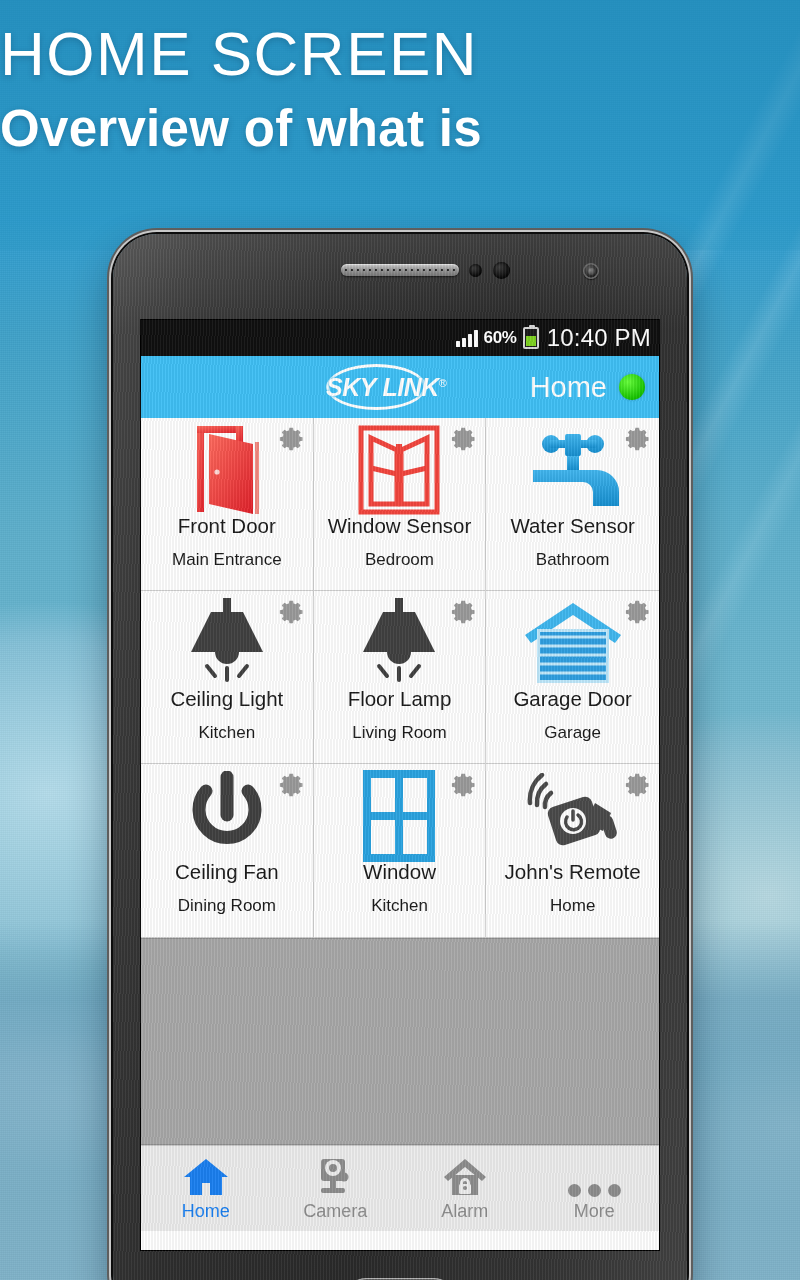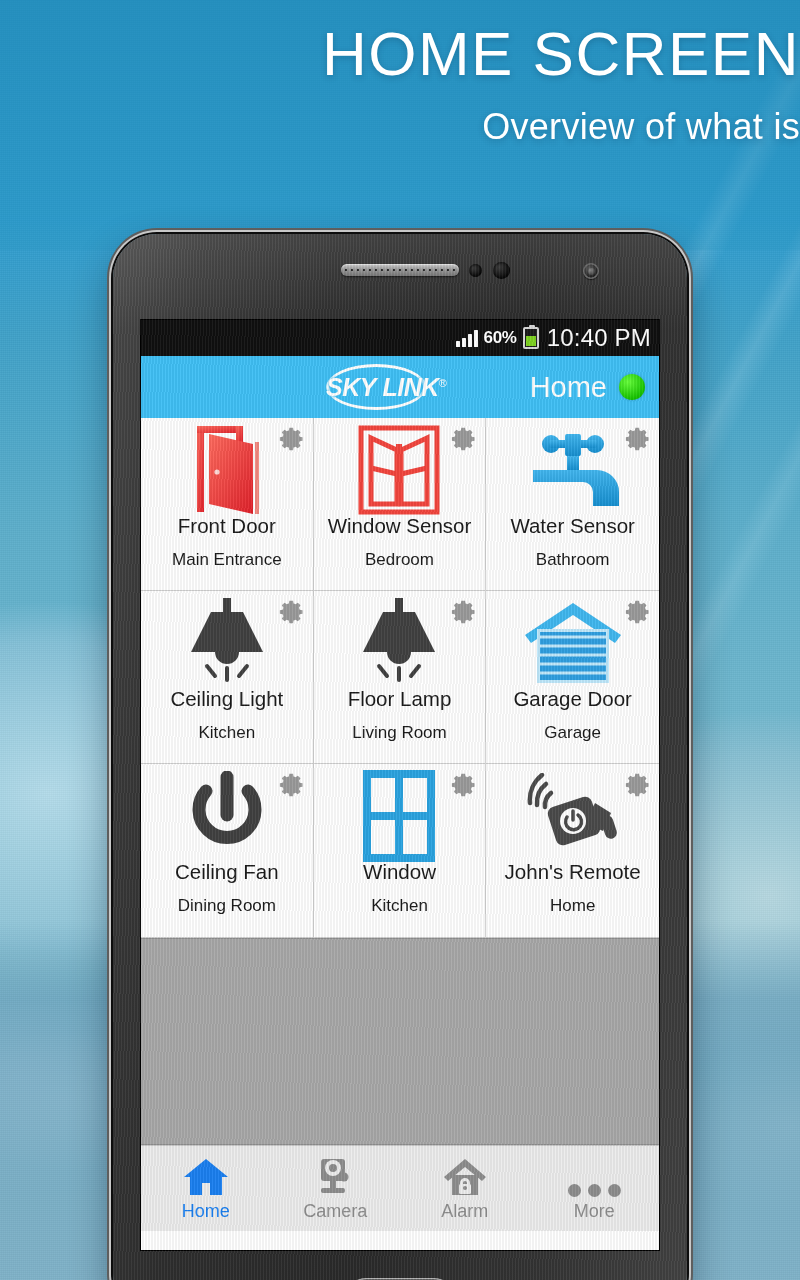--- a/index.html
+++ b/index.html
@@ -42,29 +42,29 @@
   }
   
   .bg-topwash{
     position:absolute; left:0; top:0; width:100%; height:250px;
     background:linear-gradient(to bottom, rgba(30,135,180,0.62), rgba(40,150,190,0.25));
   }
 
   
   .headline-wrap{
     position:absolute; left:0; top:22px; width:100%;
-    text-align:right; color:#fff;
+    text-align:left; color:#fff;
     text-shadow:0 2px 6px rgba(0,40,70,0.25);
   }
   .headline{
     font-size:62px; font-weight:300; letter-spacing:1.5px; line-height:1.02;
   }
   .subhead{
-    margin-top:20px;
-    font-size:36px; font-weight:400; line-height:1.24; letter-spacing:.3px;
+    margin-top:12px;
+    font-size:51px; font-weight:700; line-height:1.24; letter-spacing:.3px;
   }
 
   
   .phone{
     position:absolute; left:113px; top:234px; width:574px; height:1080px;
     border-radius:44px 44px 40px 40px;
     background:
       linear-gradient(100deg, #4a4a4a 0%, #3a3a3a 12%, #2e2e2e 30%, #2a2a2a 55%, #343434 80%, #434343 100%);
     box-shadow:
       0 0 0 2px #0d0d0d,

